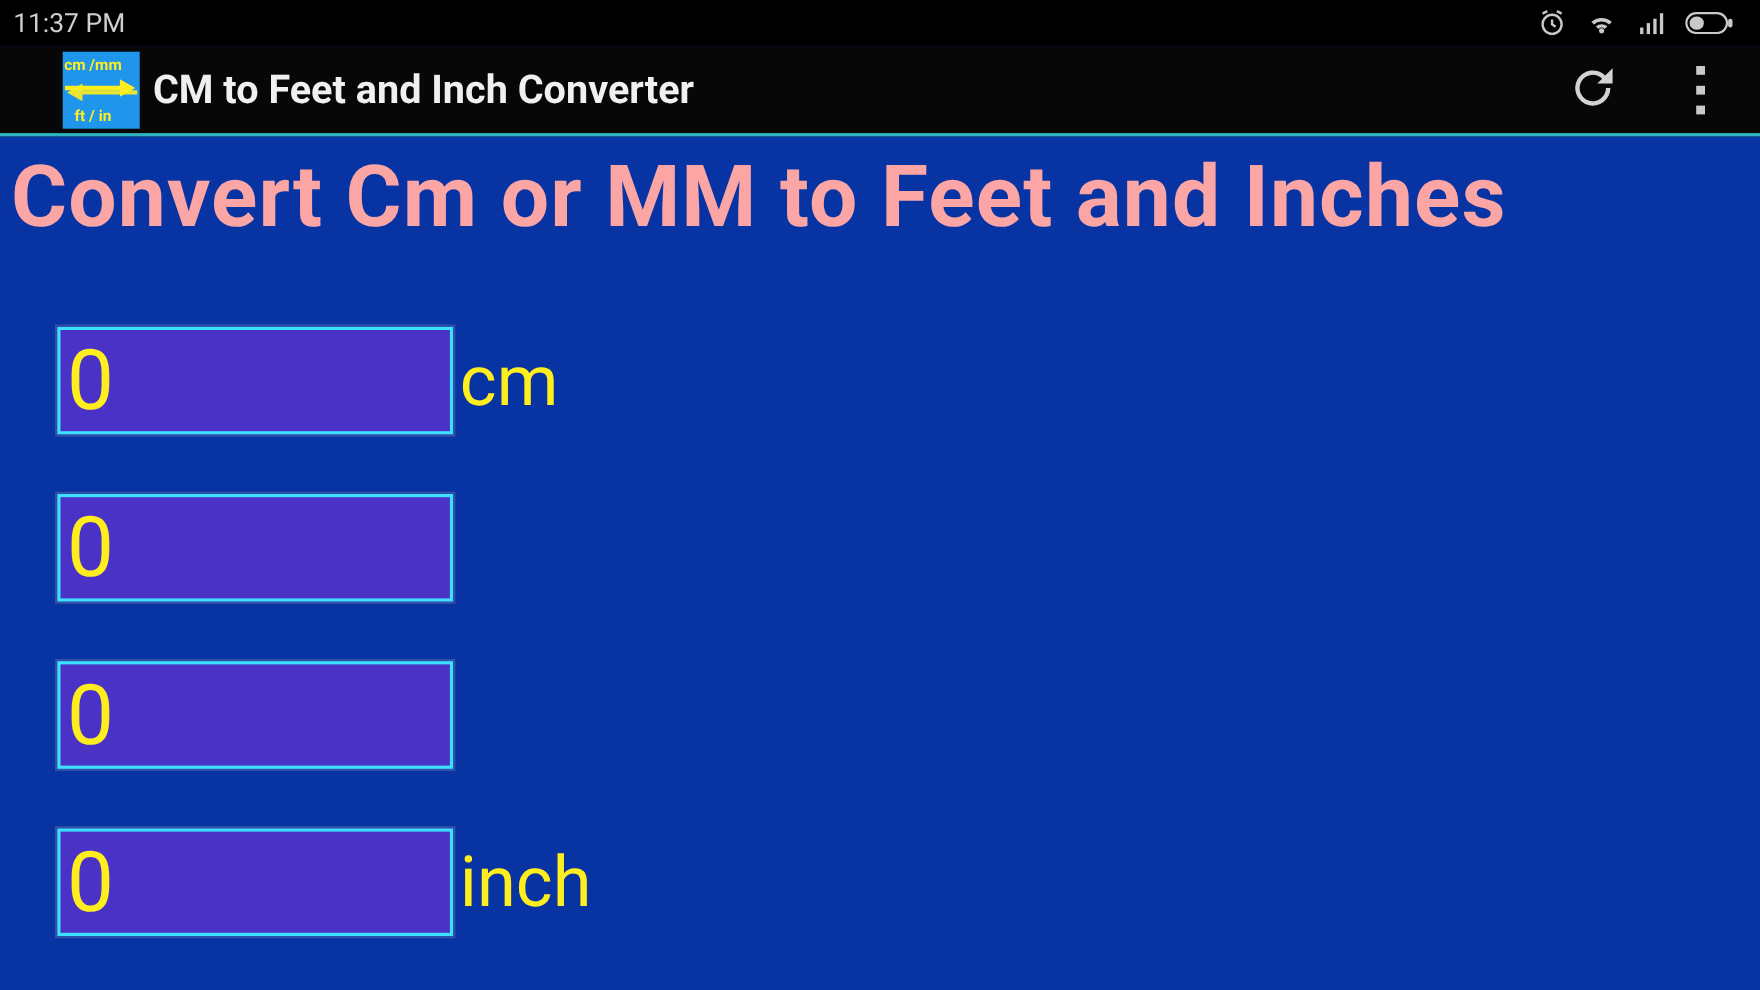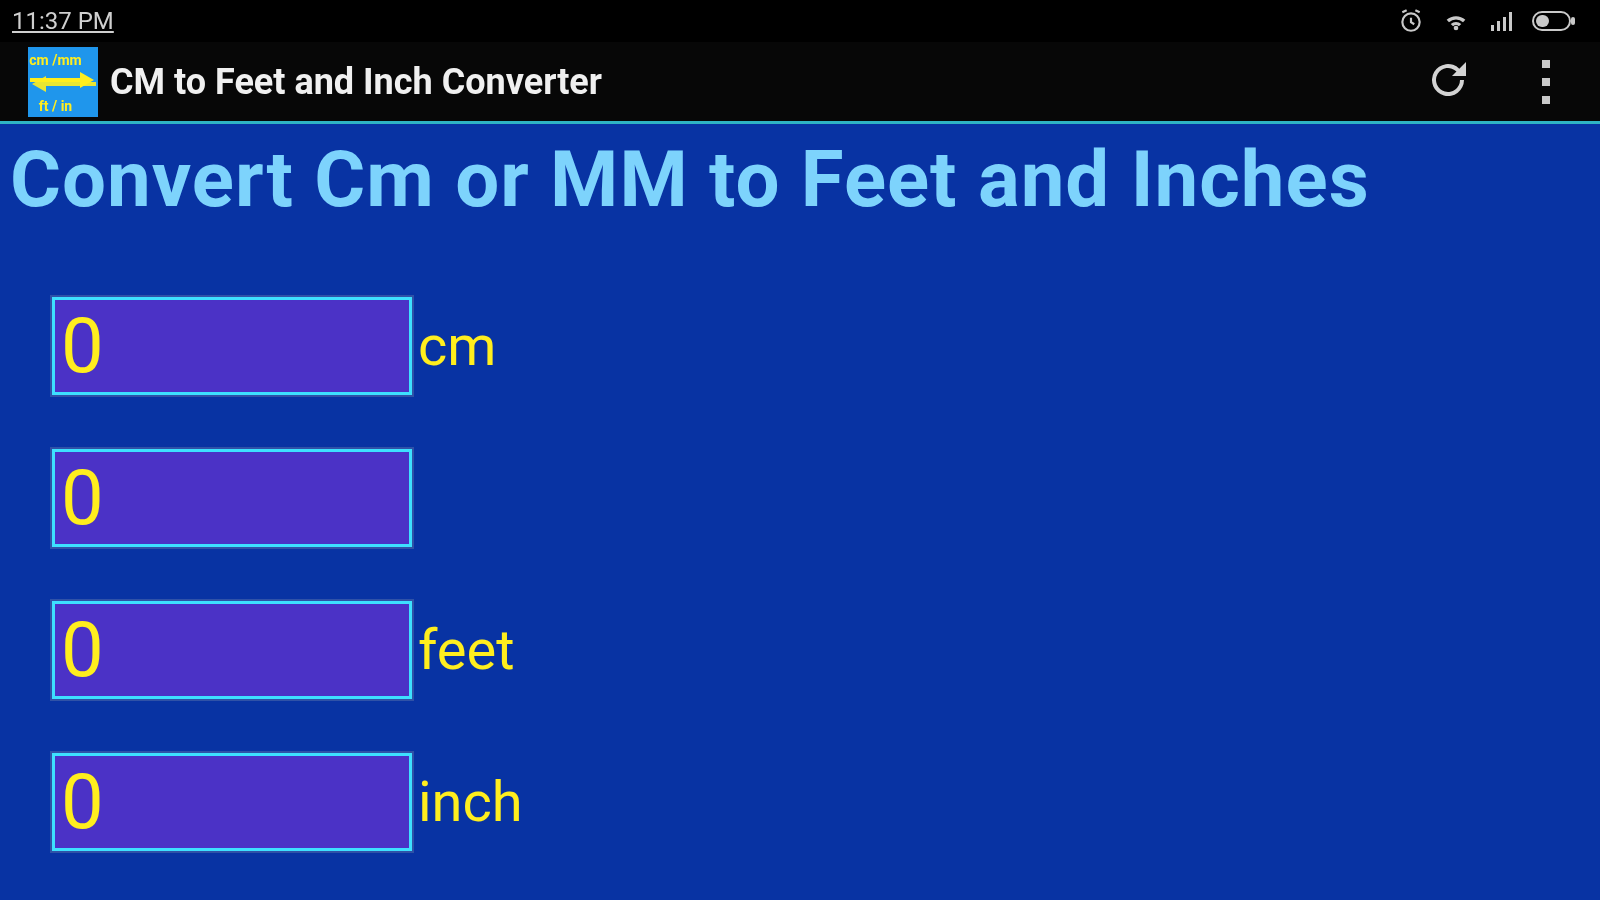--- a/index.html
+++ b/index.html
@@ -3,68 +3,69 @@
 <meta charset="utf-8">
 <style>
   * { margin:0; padding:0; box-sizing:border-box; }
   html,body { width:1600px; height:900px; font-family:Roboto, "Helvetica Neue", Arial, sans-serif; overflow:hidden; }
   body { background:#0833A3; }
 
   
   .statusbar {
     height:42px; width:100%; background:#000; color:#cfcfcf;
     display:flex; align-items:center; justify-content:space-between;
-    padding:0 24px 0 12px; font-size:24px; font-weight:400;text-decoration:underline;
+    padding:0 24px 0 12px; font-size:24px; font-weight:400;
   }
   .statusbar .right { display:flex; align-items:center; gap:18px; }
   .statusbar svg { display:block; }
 
   
   .actionbar {
     height:82px; width:100%; background:#070707; color:#f0f0f0;
     display:flex; align-items:center; padding:0 20px 0 28px;
     border-bottom:3px solid #2fb4c4;
   }
   .app-icon {
     width:70px; height:70px; background:#1f96ec; border:0;
     position:relative; margin-right:12px; flex:0 0 auto;
     display:flex; flex-direction:column; justify-content:space-between;
     padding:6px 19px 4px 4px;
+    margin-left:29px;
   }
   .app-icon .top, .app-icon .bot {
     font-size:14px; line-height:1; font-weight:700; color:#ffee1e;
     white-space:nowrap;
   }
   .app-icon .top { align-self:center; }
   .app-icon .bot { align-self:center; }
   .app-icon .arrows {
     position:absolute; left:2px; right:2px; top:50%; transform:translateY(-50%);
     height:26px;
   }
   .app-title { font-size:36px; font-weight:700; flex:1 1 auto; }
   .action-icons { display:flex; align-items:center; gap:70px; padding-right:30px; }
   .overflow-dots { display:flex; flex-direction:column; gap:10px; }
   .overflow-dots span { width:8px; height:8px; background:#c9c9c9; display:block; }
 
   
   .heading {
-    color:#7dd3fc; font-size:78px; font-weight:700;
+    color:#fca5a5; font-size:78px; font-weight:700;
     padding:10px 16px 0 10px; letter-spacing:1px;
   }
   .rows { padding:72px 30px 0 52px; display:flex; flex-direction:column; gap:54px; }
   .row { display:flex; align-items:center; }
   .field {
     width:360px; height:98px; background:#4b32c6;
     border:3px solid #3de0ff; outline:2px solid #2f52a7;
     color:#ffee1e; font-size:76px; font-weight:400;
     padding:0 6px; line-height:1; font-family:inherit;
     letter-spacing:2px;
   }
   .unit {
-    color:#ffee1e; font-size:56px; font-weight:400; margin-left:6px;
+    color:#ffee1e; font-size:64px; font-weight:400; margin-left:6px;
   }
 </style>
 </head>
 <body>
 
 <div class="statusbar">
   <span>11:37 PM</span>
   <div class="right">
     <span>
       <svg width="26" height="26" viewBox="0 0 24 24" fill="none" stroke="#c9c9c9" stroke-width="2">
@@ -131,21 +132,20 @@
     <input class="field" type="text" value="0" style="">
     <span class="unit">cm</span>
   </div>
 
   <div class="row">
     <input class="field" type="text" value="0" style="">
   </div>
 
   <div class="row">
     <input class="field" type="text" value="0" style="">
-    <span class="unit">feet</span>
   </div>
 
   <div class="row">
     <input class="field" type="text" value="0" style="">
     <span class="unit">inch</span>
   </div>
 
 </div>
 
 </body></html>

